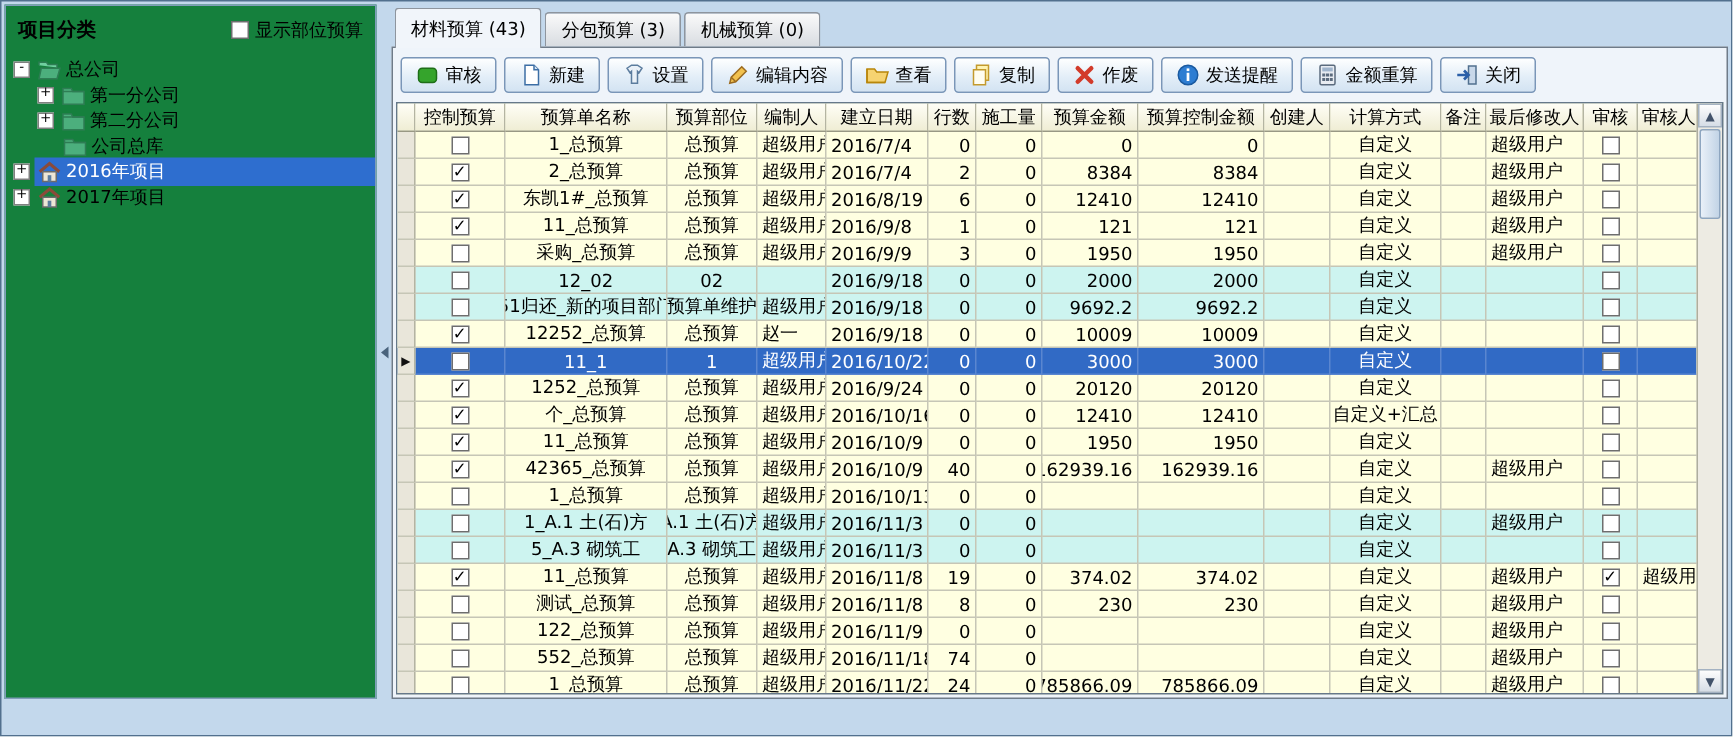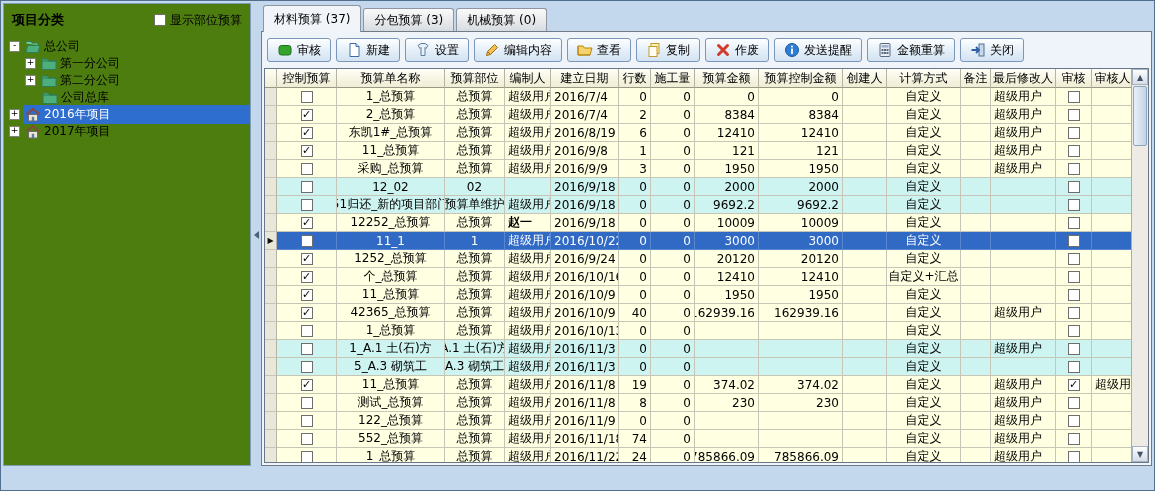--- a/index.html
+++ b/index.html
@@ -6,21 +6,21 @@
   .window{width:1155px;height:491px;box-sizing:border-box;border:1px solid #52708E;background:#C3D8EC;overflow:hidden;position:relative;}
   
   .titlebar{height:22px;display:flex;align-items:center;padding:0 4px;background:linear-gradient(#DCEBFA,#A5C5E2 70%,#93B7D8);border-bottom:1px solid #89A7C5;}
   .app-icon{width:16px;height:16px;display:inline-flex;flex:none;}
   .titlebar .title{margin-left:5px;font-size:12px;}
   .win-controls{margin-left:auto;display:flex;gap:2px;}
   .win-btn{width:24px;height:15px;border:1px solid #6E8CA8;border-radius:2px;background:linear-gradient(#F6FBFF,#C6DCEF);display:flex;align-items:center;justify-content:center;font-size:10px;line-height:1;color:#1E3A55;cursor:default;}
   .win-btn.close{background:linear-gradient(#F9EDEA,#E0B9AF);}
   
   .main{display:flex;height:467px;box-sizing:border-box;padding:2px;}
-  .sidebar{width:248px;flex:none;background:#4d7c0f;border:1px solid #7F9DB9;box-sizing:border-box;display:flex;flex-direction:column;overflow:hidden;}
+  .sidebar{width:248px;flex:none;background:#15803d;border:1px solid #7F9DB9;box-sizing:border-box;display:flex;flex-direction:column;overflow:hidden;}
   .sidebar-header{display:flex;align-items:center;justify-content:space-between;padding:7px 8px 5px 8px;}
   .sidebar-title{font-weight:bold;font-size:13px;}
   .cb-wrap{display:flex;align-items:center;gap:4px;font-size:12px;cursor:default;}
   .cb{width:12px;height:12px;background:#fff;border:1px solid #6E6E6E;display:inline-flex;align-items:center;justify-content:center;font-size:11px;line-height:1;box-sizing:border-box;flex:none;}
   .cb.checked::after{content:"✓";}
   .tree{flex:1;padding:4px 0;overflow:hidden;}
   .tree-row{display:flex;align-items:center;height:17px;cursor:default;}
   .expander{width:9px;height:9px;border:1px solid #808080;background:#fff;font-size:9px;line-height:7px;text-align:center;margin-right:3px;flex:none;}
   .node-wrap{display:flex;align-items:center;flex:1;min-width:0;padding:1px 0;}
   .tree-row.selected .node-wrap{background:#2E6ECF;color:#fff;}
@@ -146,21 +146,21 @@
         </div>
     </div>
 
     <div class="splitter">
       <span class="splitter-arrow"></span>
     </div>
 
     <div class="content">
       <div class="tabstrip" id="tabs">
           <div class="tab active">
-            <span>材料预算 (37)</span>
+            <span>材料预算 (43)</span>
           </div>
           <div class="tab">
             <span>分包预算 (3)</span>
           </div>
           <div class="tab">
             <span>机械预算 (0)</span>
           </div>
         </div>
       <div class="tab-page">
         <div class="toolbar" id="toolbar">
@@ -468,21 +468,21 @@
                   </div>
                   <div class="gcell al" style="width: 42px;"></div>
                 </div>
                 <div class="grow yellow">
                   <div class="sel"></div>
                   <div class="gcell ac" style="width: 60px;">
                     <span class="cb checked"></span>
                   </div>
                   <div class="gcell ac" style="width: 108px;">12252_总预算</div>
                   <div class="gcell ac" style="width: 60px;">总预算</div>
-                  <div class="gcell al" style="width: 46px; font-weight: bold;">赵一</div>
+                  <div class="gcell al" style="width: 46px;">赵一</div>
                   <div class="gcell al" style="width: 68px;">2016/9/18</div>
                   <div class="gcell ar" style="width: 32px;">0</div>
                   <div class="gcell ar" style="width: 44px;">0</div>
                   <div class="gcell ar" style="width: 64px;">10009</div>
                   <div class="gcell ar" style="width: 84px;">10009</div>
                   <div class="gcell al" style="width: 44px;"></div>
                   <div class="gcell ac" style="width: 74px;">自定义</div>
                   <div class="gcell al" style="width: 30px;"></div>
                   <div class="gcell al" style="width: 65px;"></div>
                   <div class="gcell ac" style="width: 36px;">

